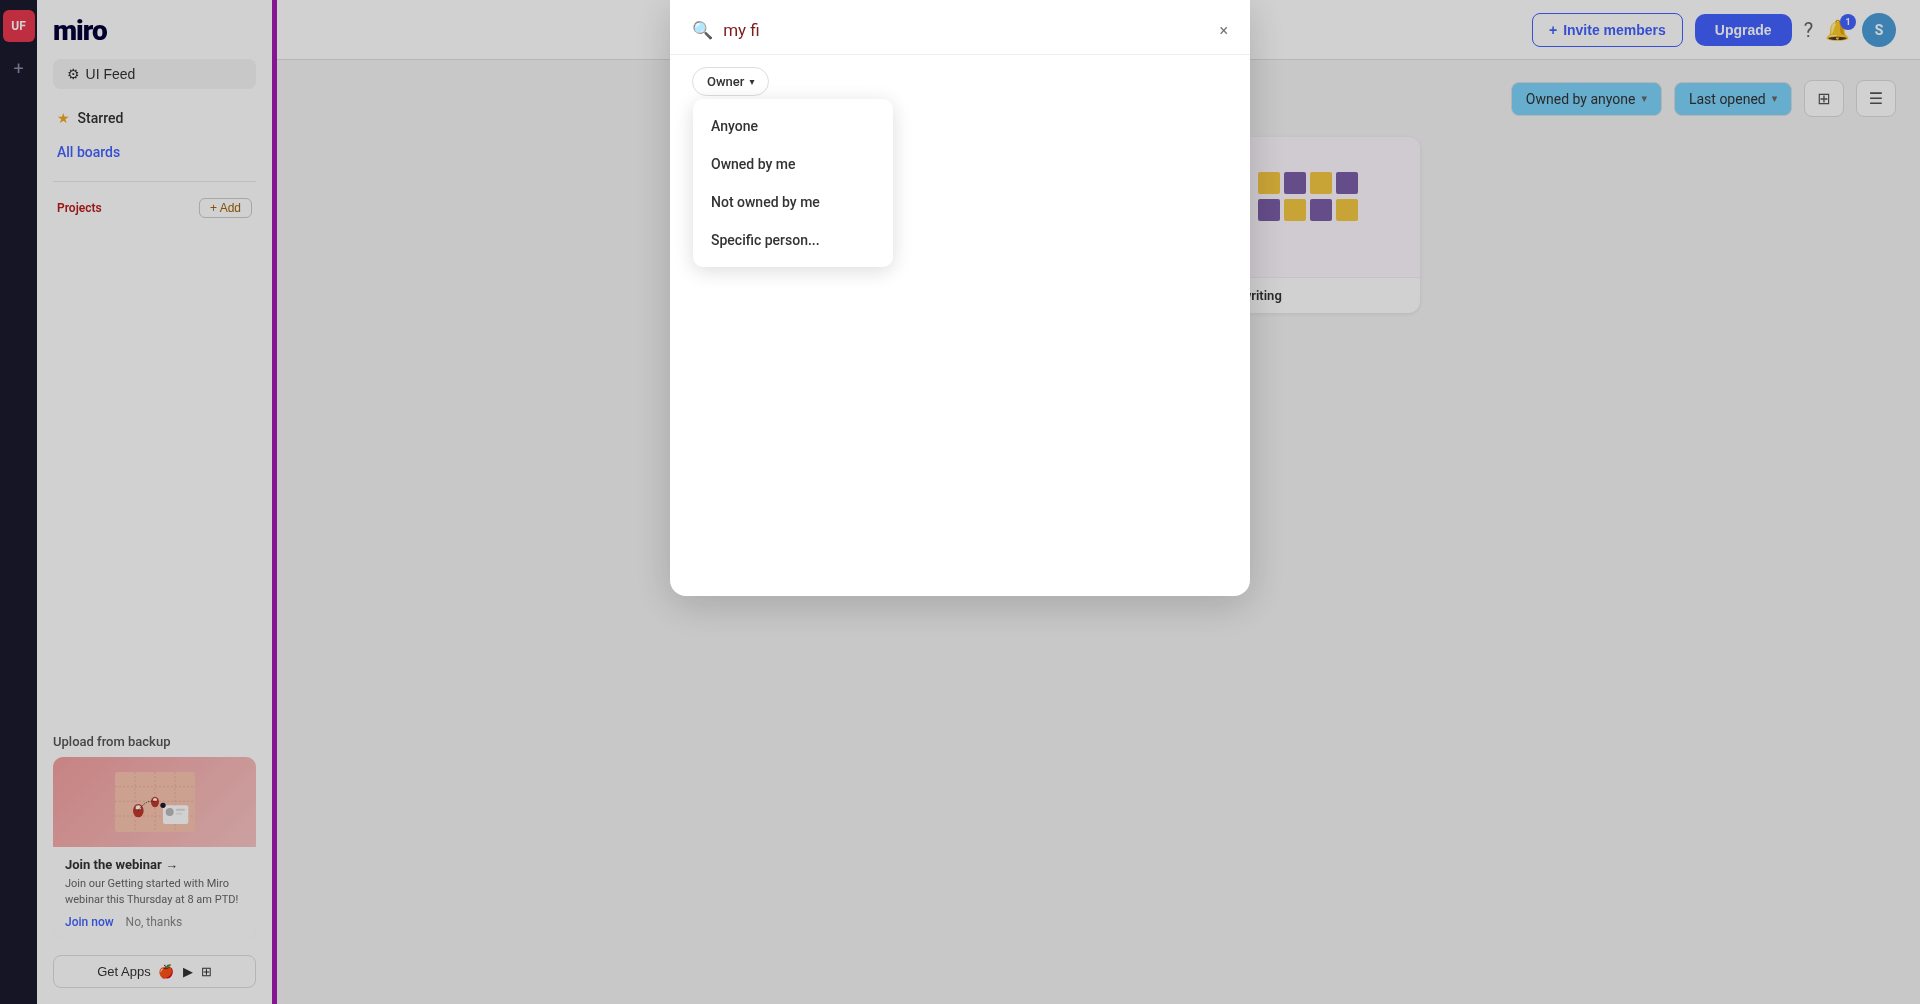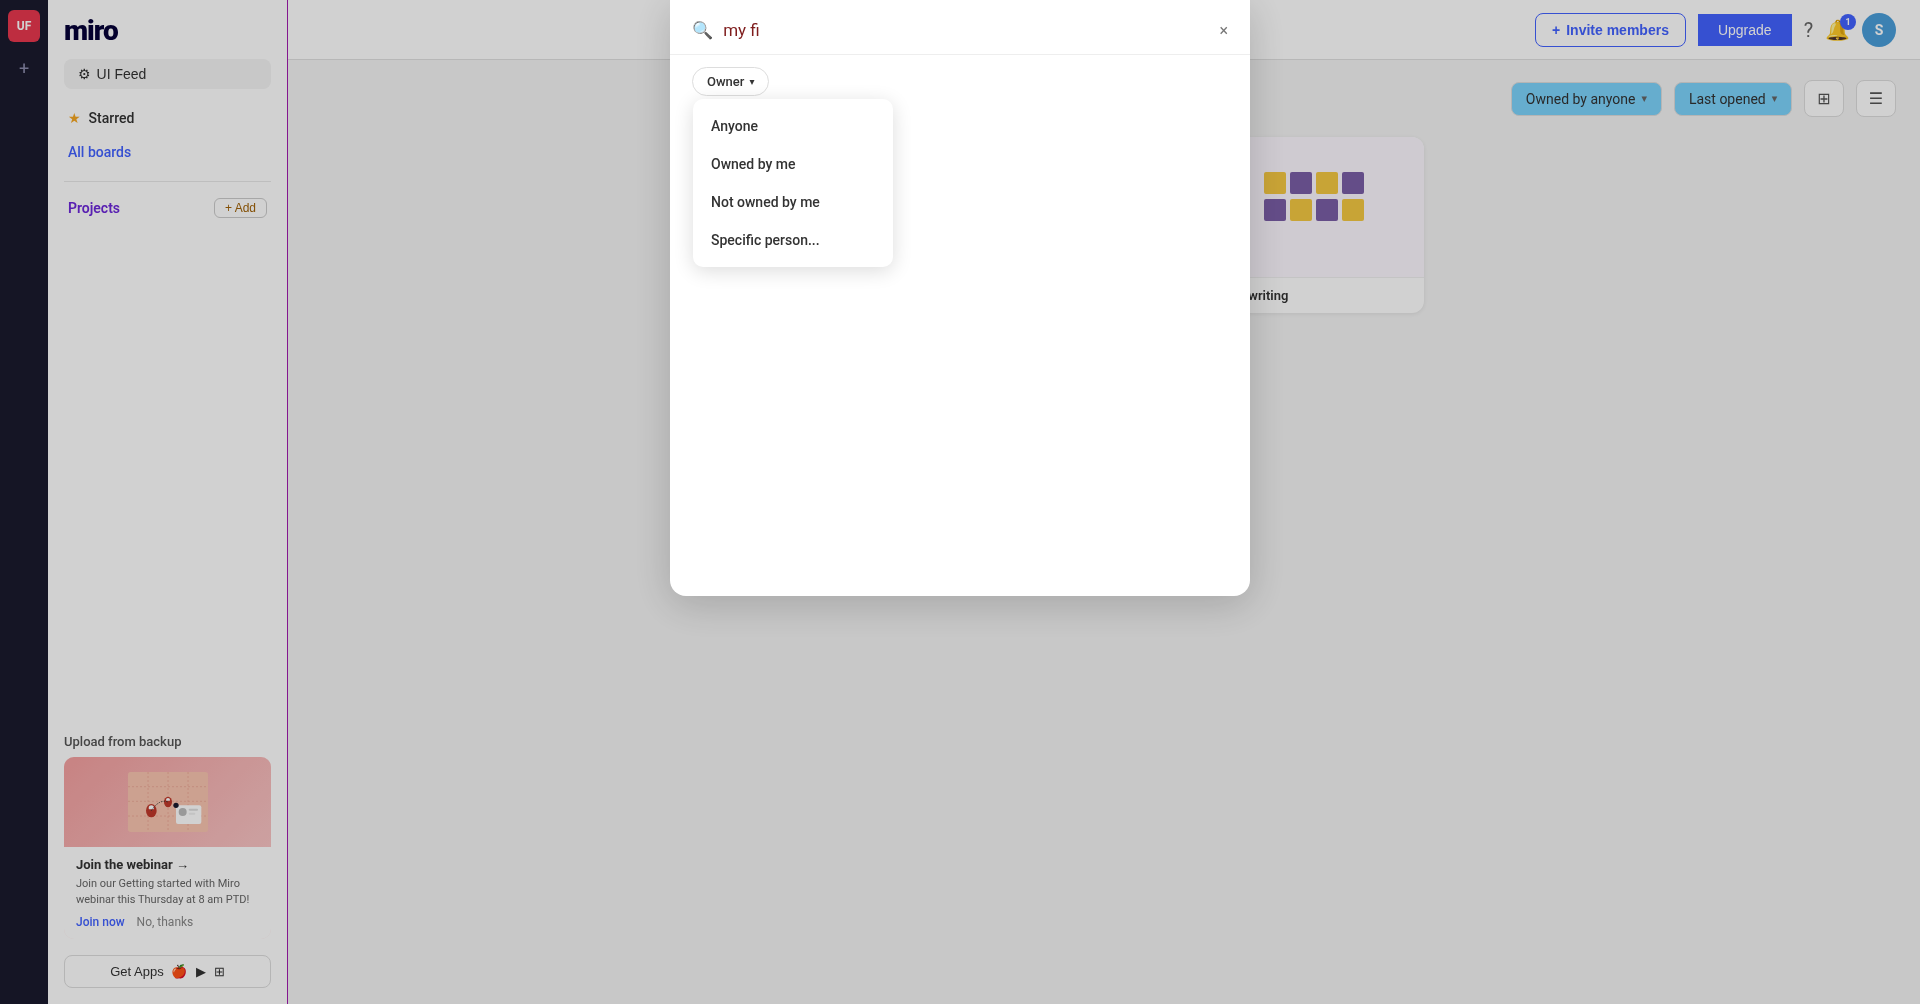--- a/index.html
+++ b/index.html
@@ -1,20 +1,20 @@
 <!DOCTYPE html>
 <html><head>
   <meta charset="utf-8">
   <style>
     * { box-sizing: border-box; margin: 0; padding: 0; }
     body { font-family: -apple-system, BlinkMacSystemFont, 'Segoe UI', Roboto, sans-serif; background: #f4f4f4; display: flex; height: 1004px; overflow: hidden; }
 
     
     .icon-bar {
-      width: 48px;
+      width: 37px;
       background: #1a1a2e;
       display: flex;
       flex-direction: column;
       align-items: center;
       padding: 10px 0;
       gap: 12px;
       flex-shrink: 0;
     }
     .uf-badge {
       width: 32px; height: 32px;
@@ -24,21 +24,21 @@
       color: white; font-size: 12px; font-weight: 700;
     }
     .icon-bar-plus {
       color: #8a8aaa; font-size: 18px; cursor: pointer; margin-top: 4px;
     }
 
     
     .sidebar {
       width: 240px;
       background: #fff;
-      border-right: 1px solid #a21caf;
+      border-right: 5px solid #a21caf;
       display: flex;
       flex-direction: column;
       padding: 0;
       flex-shrink: 0;
     }
     .sidebar-header {
       padding: 14px 16px 8px 16px;
       display: flex; align-items: center; gap: 8px;
     }
     .miro-logo {
@@ -62,21 +62,21 @@
     }
     .sidebar-item.active { color: #4262ff; }
     .sidebar-item .star-icon { color: #f5a623; font-size: 14px; }
 
     .sidebar-divider { height: 1px; background: #e8e8e8; margin: 8px 16px; }
 
     .projects-header {
       display: flex; align-items: center; justify-content: space-between;
       padding: 8px 20px;
     }
-    .projects-label { font-size: 14px; font-weight: 600; color: #6d28d9; }
+    .projects-label { font-size: 12px; font-weight: 600; color: #b91c1c; }
     .add-btn {
       border: 1px solid #ccc; background: white; border-radius: 6px;
       padding: 2px 10px; font-size: 12px; cursor: pointer; color: #a16207;
     }
 
     .sidebar-bottom {
       margin-top: auto;
       padding: 16px;
     }
     .upload-section { margin-bottom: 16px; }
@@ -125,21 +125,21 @@
       justify-content: flex-end;
       gap: 12px;
     }
     .invite-btn {
       border: 1.5px solid #4262ff; background: white; color: #4262ff;
       border-radius: 8px; padding: 8px 16px; font-size: 14px; font-weight: 600;
       cursor: pointer; display: flex; align-items: center; gap: 6px;
     }
     .upgrade-btn {
       background: #4262ff; color: white; border: none;
-      border-radius: 0; padding: 8px 20px; font-size: 14px; font-weight: 400;
+      border-radius: 10px; padding: 8px 20px; font-size: 14px; font-weight: 700;
       cursor: pointer;
     }
     .help-icon { color: #666; font-size: 20px; cursor: pointer; }
     .notif-icon { position: relative; color: #333; font-size: 20px; cursor: pointer; }
     .notif-badge {
       position: absolute; top: -4px; right: -6px;
       background: #4262ff; color: white; font-size: 9px; font-weight: 700;
       border-radius: 50%; width: 16px; height: 16px;
       display: flex; align-items: center; justify-content: center;
     }

